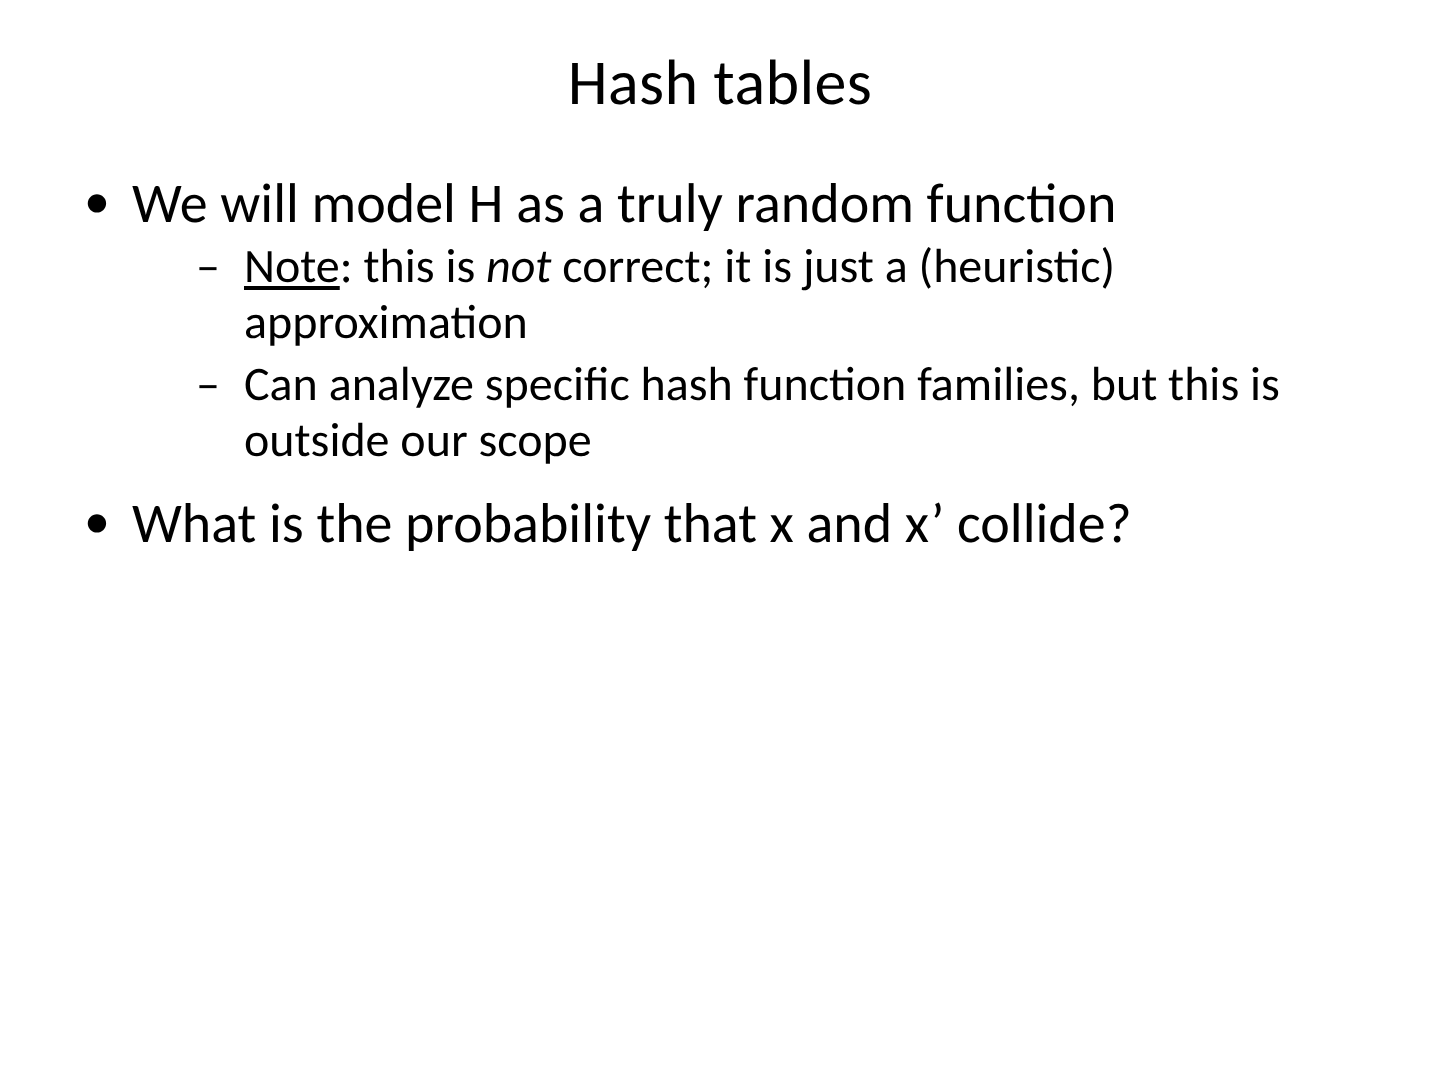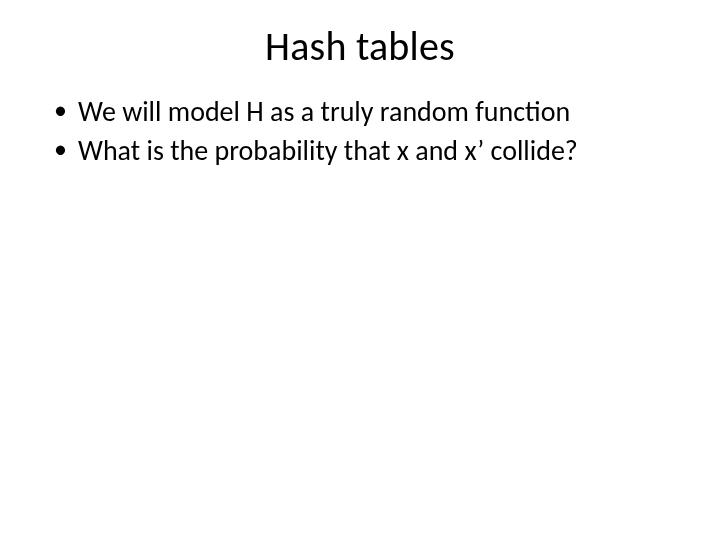--- a/index.html
+++ b/index.html
@@ -12,29 +12,29 @@
     color: #000;
   }
   .slide {
     box-sizing: border-box;
     width: 720px;
     height: 540px;
     padding: 18px 36px 24px 36px;
   }
   .title {
     text-align: center;
-    font-size: 40px;
+    font-size: 32px;
     font-weight: 400;
     margin: 4px 0 24px 0;
     letter-spacing: 0.2px;
   }
   ul.level1 {
     list-style: none;
     padding: 0;
-    margin: 16px;
+    margin: 4px;
   }
   ul.level1 > li {
     font-size: 28px;
     line-height: 1.18;
     margin: 0 0 6px 0;
     padding-left: 26px;
     position: relative;
   }
   ul.level1 > li::before {
     content: "•";
@@ -68,20 +68,28 @@
 </head>
 <body>
 
 <div class="slide">
   <div class="title">Hash tables</div>
 
   <ul class="level1">
 
     <li>
       <span>We will model H as a truly random function</span>
+      <ul class="level2">
+        <li>
+          <span class="underline">Note</span><span>: this is </span><span class="italic">not</span><span> correct; it is just a (heuristic) approximation</span>
+        </li>
+        <li>
+          <span>Can analyze specific hash function families, but this is outside our scope</span>
+        </li>
+      </ul>
     </li>
 
 
     <li>
       <span>What is the probability that x and x’ collide?</span>
     </li>
 
 
 
   </ul>

